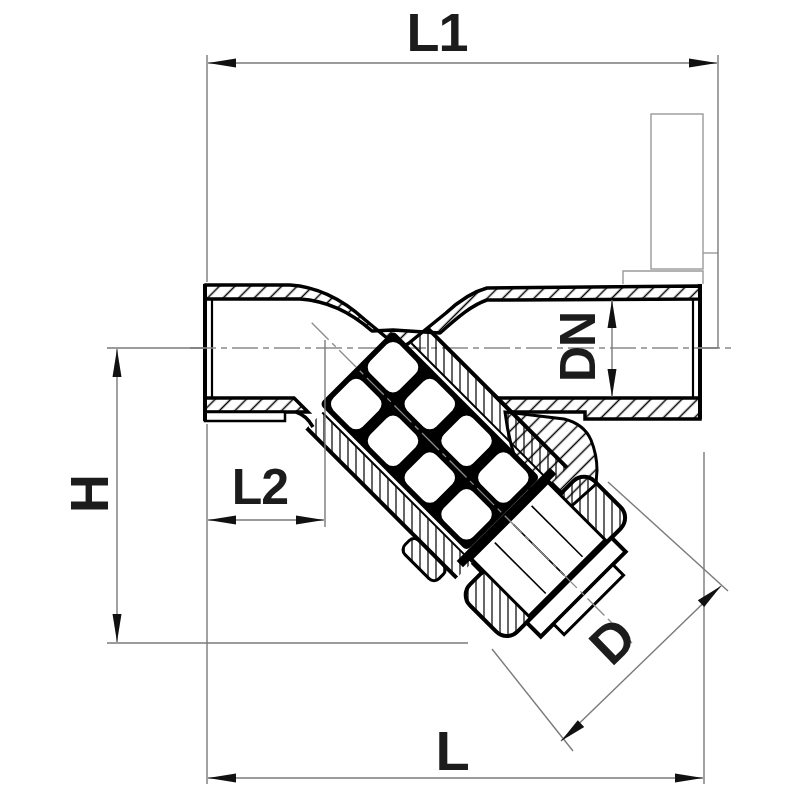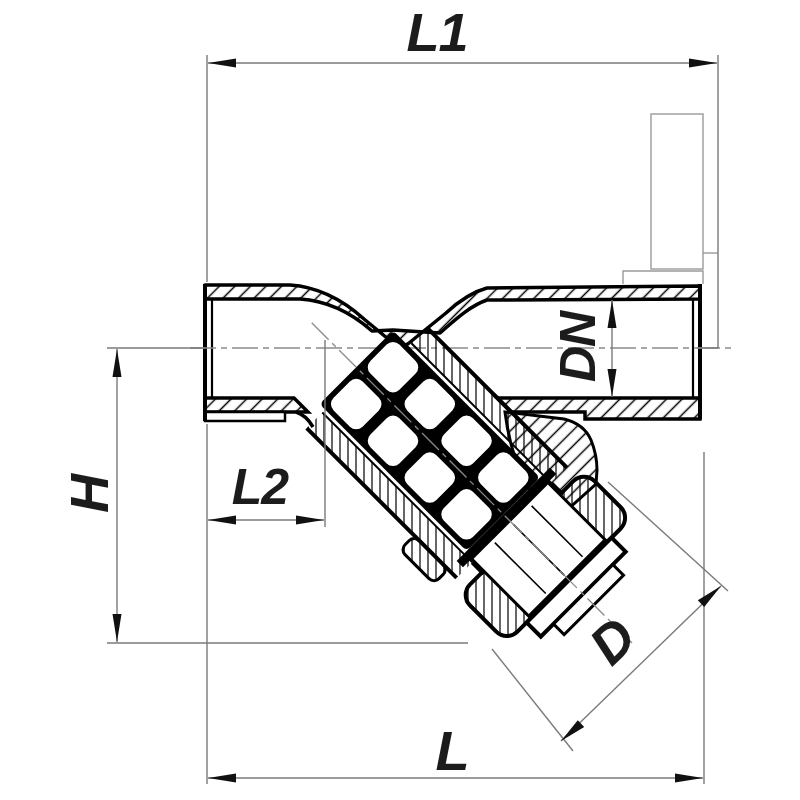--- a/index.html
+++ b/index.html
@@ -1,16 +1,16 @@
 <!DOCTYPE html>
 <html><head>
 <meta charset="utf-8">
 <style>
   html,body{margin:0;padding:0;background:#ffffff;}
-  .stage{width:800px;height:800px;position:relative;background:#fff;overflow:hidden;font-style:italic;}
+  .stage{width:800px;height:800px;position:relative;background:#fff;overflow:hidden;}
   svg{display:block;}
   text.dim{font-family:"Liberation Sans","DejaVu Sans",sans-serif;font-weight:bold;fill:#1c1c1c;letter-spacing:-1px;}
 </style>
 </head>
 <body>
 
 <div class="stage">
 <svg width="800" height="800" viewBox="0 0 800 800">
   <defs>
 

